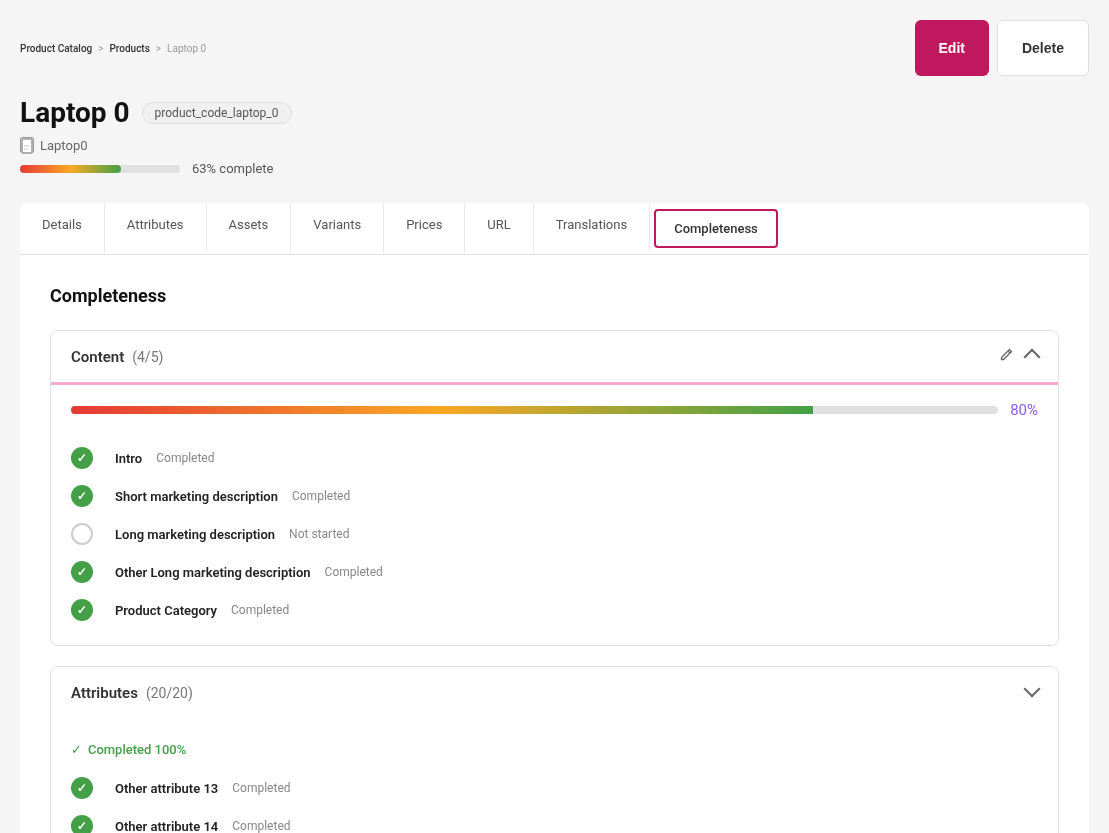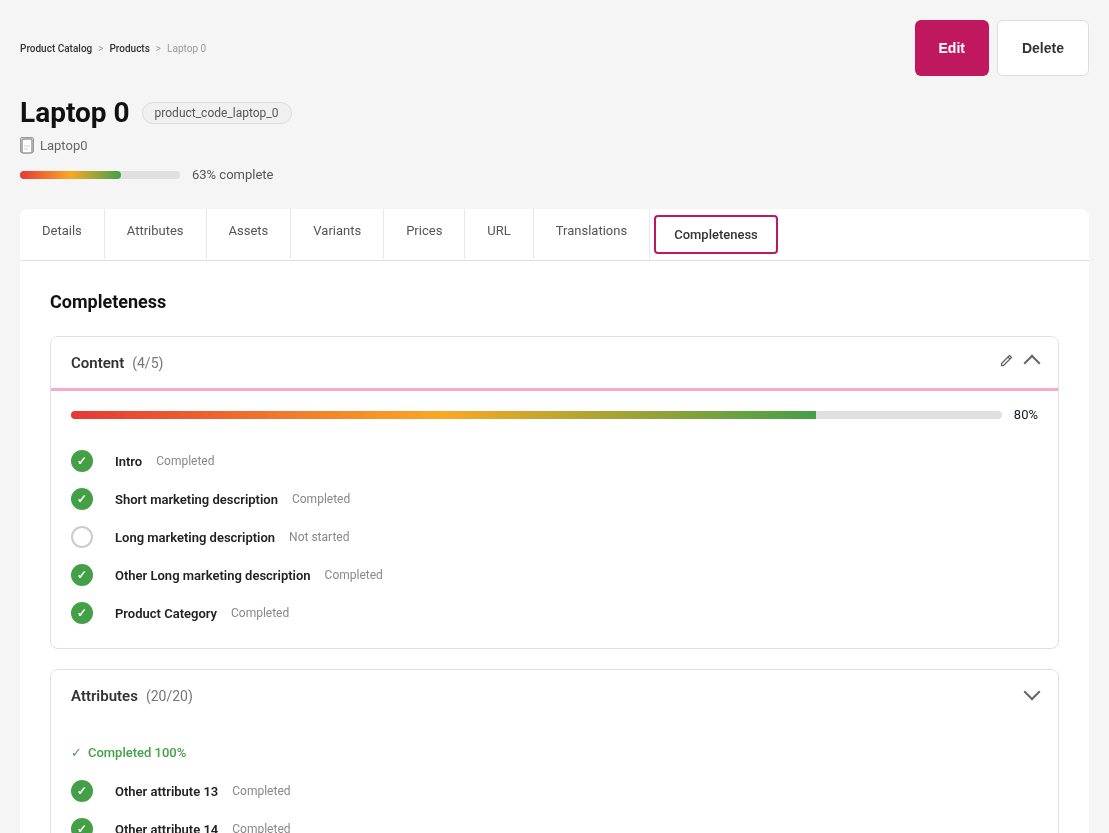--- a/index.html
+++ b/index.html
@@ -80,21 +80,21 @@
       padding: 3px 12px;
       font-size: 12px;
       color: #555;
     }
     .product-file-row {
       display: flex;
       align-items: center;
       gap: 6px;
       color: #666;
       font-size: 13px;
-      margin-bottom: 14px;
+      margin-bottom: 8px;
     }
     .file-icon {
       width: 14px;
       height: 16px;
       border: 1.5px solid #999;
       border-radius: 2px;
       position: relative;
       display: inline-block;
     }
     .progress-row {
@@ -214,22 +214,22 @@
       background: #e0e0e0;
       border-radius: 4px;
       overflow: hidden;
     }
     .content-progress-fill {
       height: 100%;
       background: linear-gradient(to right, #e53935, #f9a825, #43a047);
       width: 80%;
     }
     .content-progress-pct {
-      font-size: 13px;
-      color: #0f172a;
+      font-size: 15px;
+      color: #8b5cf6;
       white-space: nowrap;
     }
     .item-row {
       display: flex;
       align-items: center;
       gap: 10px;
       padding: 8px 0;
     }
     .status-icon-complete {
       width: 22px;

